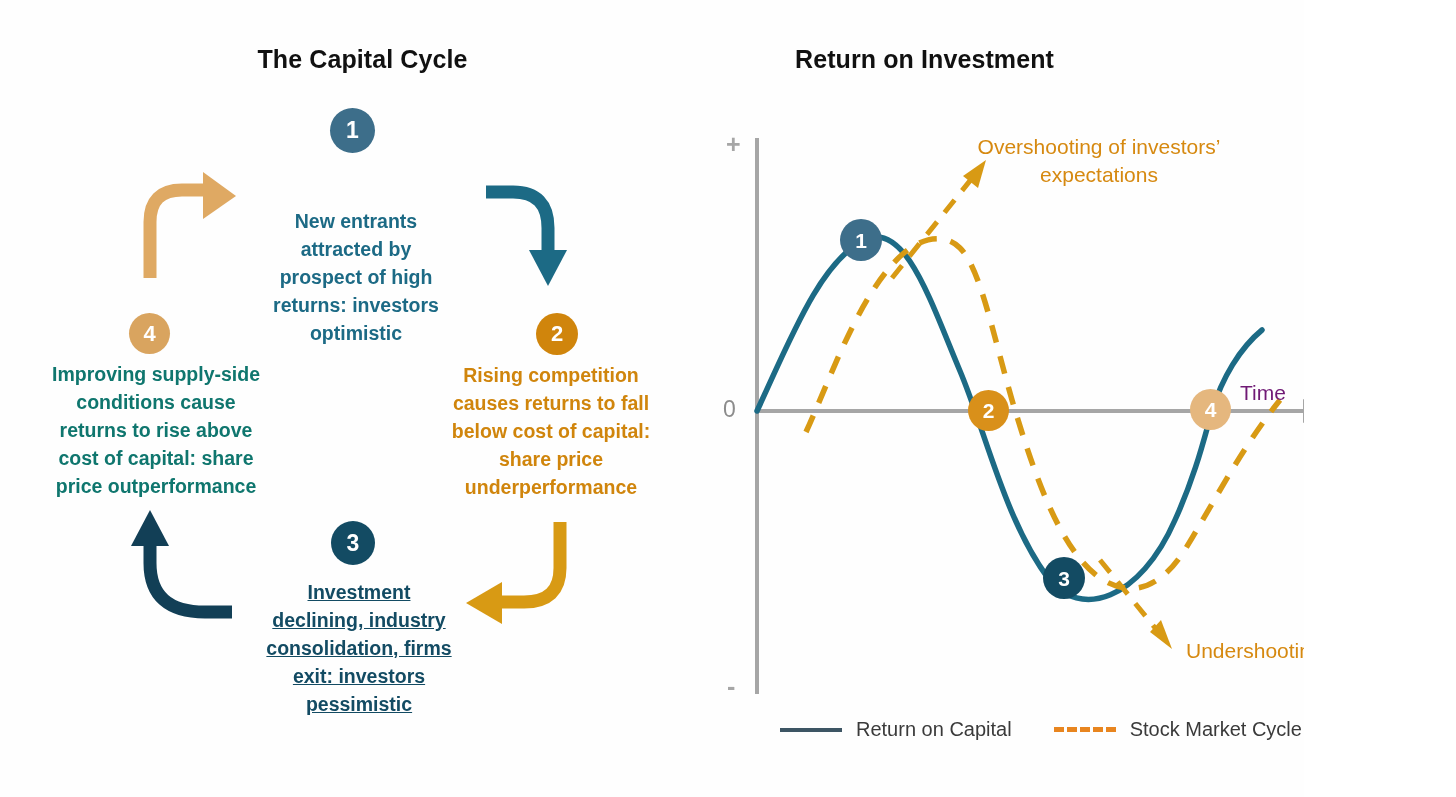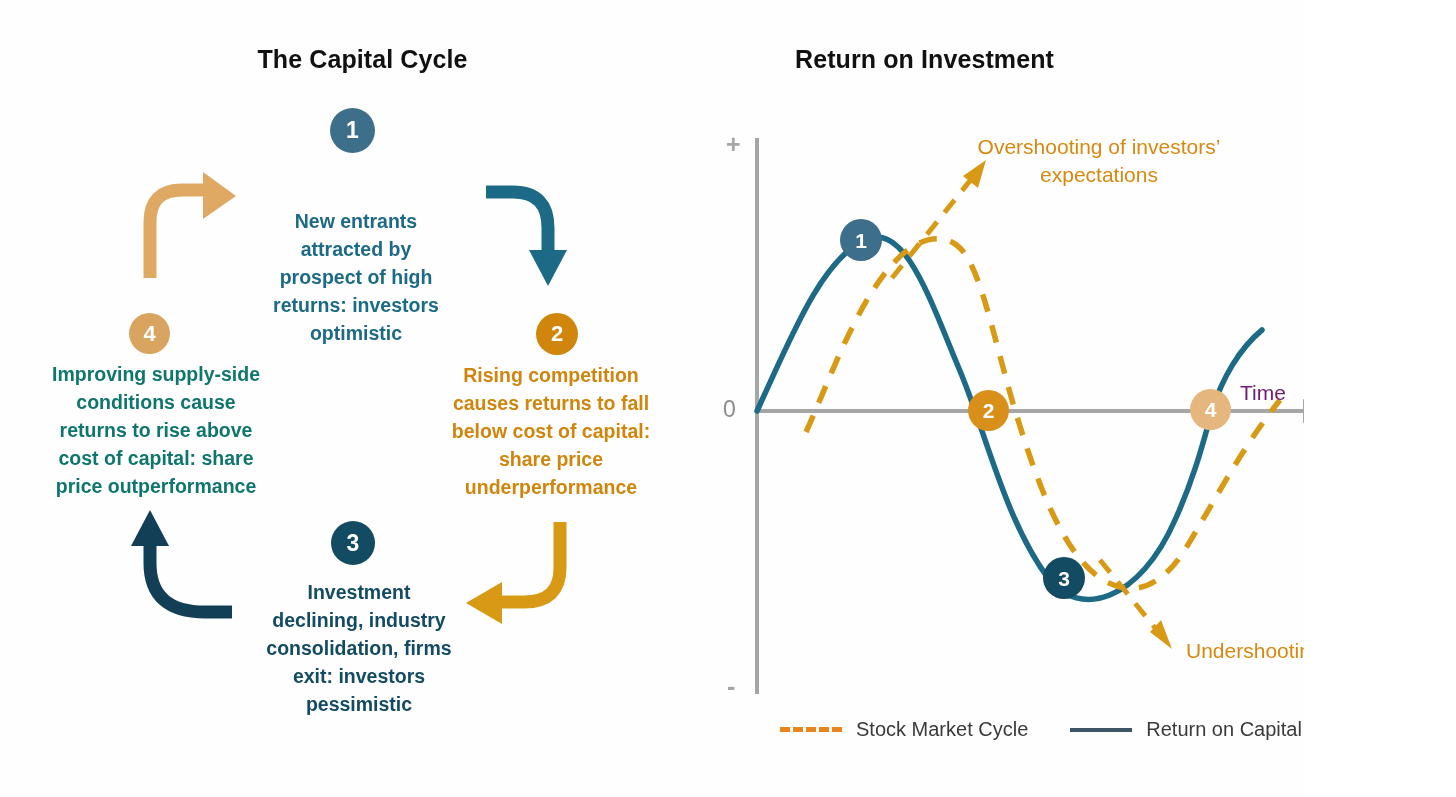--- a/index.html
+++ b/index.html
@@ -56,21 +56,21 @@
     position: absolute;
     font-family: "Liberation Sans", sans-serif;
     font-weight: bold;
     font-size: 19.5px;
     line-height: 28px;
     text-align: center;
     white-space: pre-line;
   }
   #text-1 { left: 250px; top: 159px; width: 212px; margin-top: 48px; }
   #text-2 { left: 432px; top: 361px; width: 238px; }
-  #text-3 { left: 243px; top: 578px; width: 232px; }
+  #text-3 { left: 243px; top: 578px; width: 232px; text-decoration: underline; }
   #text-4 { left: 30px; top: 360px; width: 252px; }
 
   
   .layer {
     position: absolute;
     left: 0; top: 0;
     width: 1456px;
     height: 797px;
     pointer-events: none;
   }
@@ -252,22 +252,22 @@
 expectations</div>
   <div class="chart-label" id="anno-under" style="color:#d68910">Undershooting</div>
 
   <div class="cmarker" id="cm-1" style="background:#3d6e8a">1</div>
   <div class="cmarker" id="cm-2" style="background:#d9901a">2</div>
   <div class="cmarker" id="cm-3" style="background:#134b63">3</div>
   <div class="cmarker" id="cm-4" style="background:#e5b77e">4</div>
 
   <div id="legend">
     <div class="legend-item">
+      <span class="swatch-solid"></span>
+      <span class="legend-label">Return on Capital</span>
+    </div>
+    <div class="legend-item">
       <span class="swatch-dashed"></span>
       <span class="legend-label">Stock Market Cycle</span>
     </div>
-    <div class="legend-item">
-      <span class="swatch-solid"></span>
-      <span class="legend-label">Return on Capital</span>
-    </div>
   </div>
 
 </div>
 
 </body></html>

